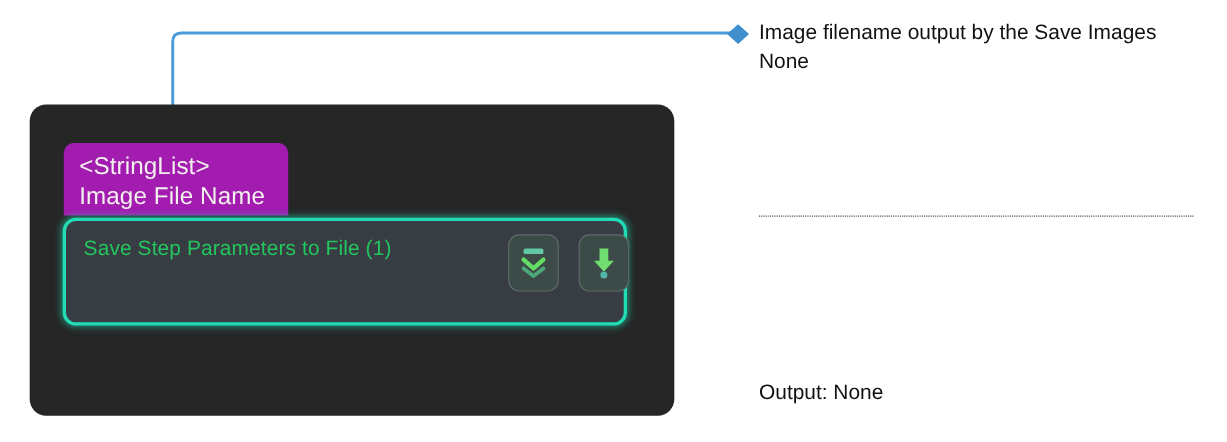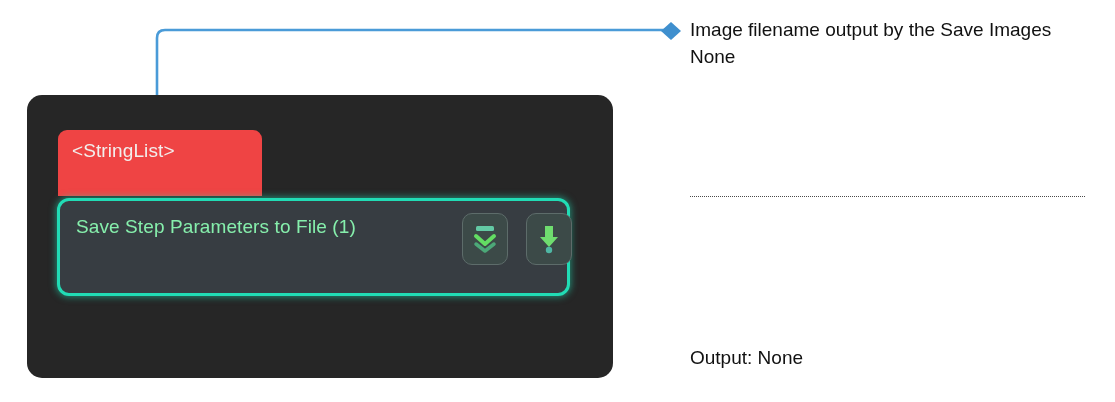--- a/index.html
+++ b/index.html
@@ -35,26 +35,26 @@
     border-radius: 15px;
   }
 
   
   #port-label {
     position: absolute;
     left: 31px;
     top: 35px;
     width: 204px;
     height: 66px;
-    background: #ef4444;
+    background: #a21caf;
     border-radius: 9px 9px 0 0;
     box-sizing: border-box;
     padding: 7px 0 0 14px;
     color: #f2efed;
-    font-size: 19px;
+    font-size: 22px;
     line-height: 27px;
     letter-spacing: 0.1px;
     white-space: nowrap;
   }
   #port-label .port-line { display: block; }
 
   
   #step-box {
     position: absolute;
     left: 30px;
@@ -65,21 +65,21 @@
     border: 3px solid #21dcb5;
     border-radius: 12px;
     box-sizing: border-box;
     box-shadow: 0 0 7px 1px rgba(33,220,181,0.55);
   }
 
   #step-title {
     position: absolute;
     left: 16px;
     top: 14px;
-    color: #86efac;
+    color: #22c55e;
     font-size: 19px;
     line-height: 24px;
     white-space: nowrap;
     letter-spacing: 0.1px;
   }
 
   
   .icon-btn {
     position: absolute;
     top: 12px;
@@ -137,20 +137,21 @@
 
   <path d="M 157 115 L 167 127 L 157 139 L 147 127 Z" fill="#3f8fce"></path>
 
   <path d="M 671 22 L 681 31 L 671 40 L 661 31 Z" fill="#3f8fce"></path>
 </svg>
 
 <div id="node-panel">
 
   <div id="port-label">
     <span class="port-line">&lt;StringList&gt;</span>
+    <span class="port-line">Image File Name</span>
   </div>
 
   <div id="step-box">
 
     <div id="step-title">Save Step Parameters to File (1)</div>
 
     <div id="btn-collapse-all" class="icon-btn">
       <span>
         <svg width="26" height="30" viewBox="0 0 26 30">
           <rect x="4" y="2" width="18" height="5" rx="1.5" fill="#63c9a4"></rect>

